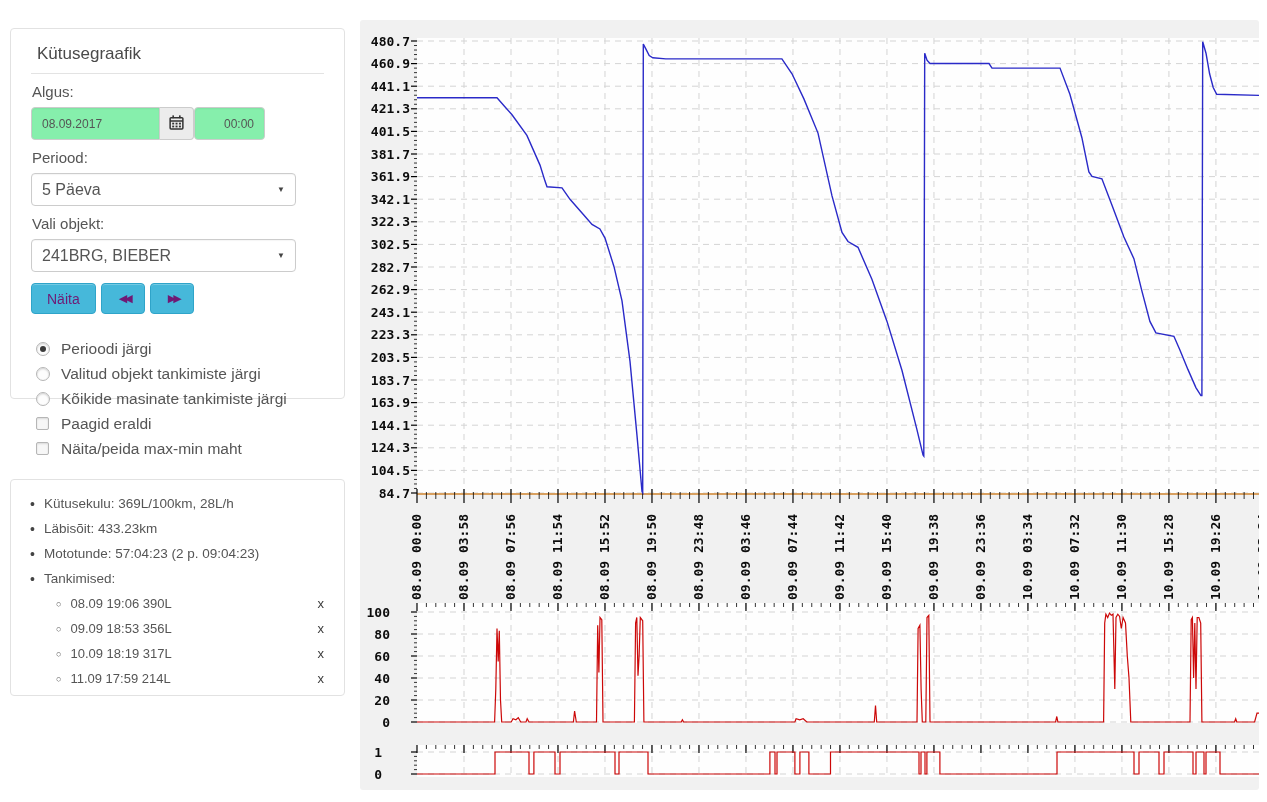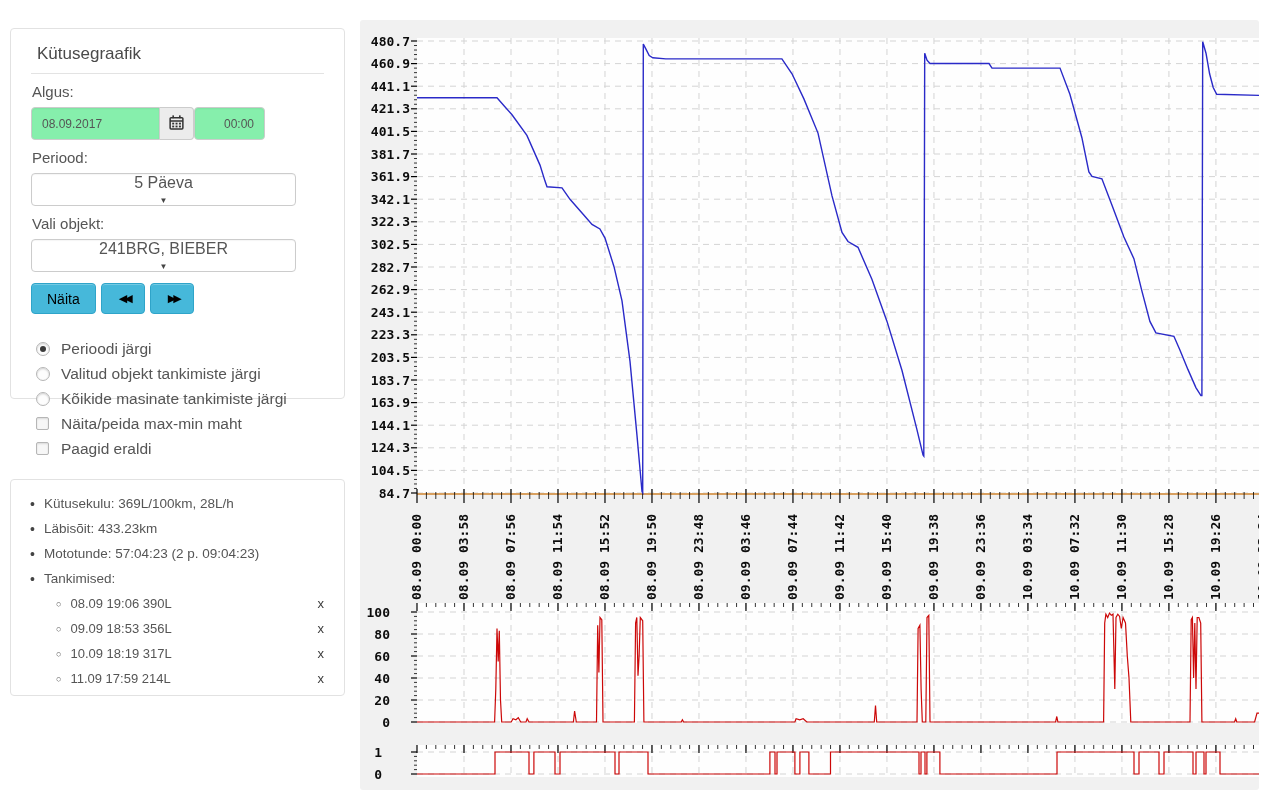--- a/index.html
+++ b/index.html
@@ -11,24 +11,24 @@
   .form-label{font-size:15px;color:#555;margin:9px 0 7px 1px;}
   .input-row{display:flex;align-items:stretch;}
   .txt{box-sizing:border-box;height:33px;border:1px solid #ccc;border-radius:4px;font-size:12px;color:#555;
        padding:0 10px;font-family:"Liberation Sans",sans-serif;background:#86efac;box-shadow:inset 0 1px 2px rgba(0,0,0,.06);}
   #date-input{width:129px;border-radius:4px 0 0 4px;}
   #cal-btn{box-sizing:border-box;width:34px;height:33px;border:1px solid #ccc;border-left:none;border-radius:0 4px 4px 0;
        background:#ececec;display:flex;align-items:center;justify-content:center;cursor:pointer;padding:0;}
   #time-input{width:71px;margin-left:0;text-align:right;}
   .selectbox{box-sizing:border-box;width:265px;height:33px;border:1px solid #ccc;border-radius:4px;background:#fff;
        display:flex;align-items:center;justify-content:space-between;padding:0 10px;font-size:16px;color:#555;cursor:pointer;
-       box-shadow:inset 0 1px 1px rgba(0,0,0,.04);flex-direction:column;}
+       box-shadow:inset 0 1px 1px rgba(0,0,0,.04);}
   .caret{font-size:8px;color:#444;}
   .btn-row{display:flex;gap:5px;margin-top:11px;}
-  .btn{box-sizing:border-box;height:31px;background:#46b8da;border:1px solid #2fa4c9;border-radius:4px;color:#000000;
+  .btn{box-sizing:border-box;height:31px;background:#46b8da;border:1px solid #2fa4c9;border-radius:4px;color:#701a75;
        font-size:14px;display:flex;align-items:center;justify-content:center;cursor:pointer;
        box-shadow:inset 0 1px 0 rgba(255,255,255,.25);}
   #naita-btn{padding:0 15px;}
   .arrow-btn{width:44px;font-size:11px;letter-spacing:-3px;padding-right:3px;}
   .opts{margin-top:22px;}
   .opt{display:flex;align-items:center;height:25px;color:#555;font-size:15.5px;}
   .radio{box-sizing:border-box;width:14px;height:14px;border-radius:50%;border:1px solid #b6b6b6;background:#fdfdfd;
        margin:0 11px 0 5px;box-shadow:inset 0 1px 2px rgba(0,0,0,.18);position:relative;flex:none;}
   .radio.on::after{content:"";position:absolute;left:3px;top:3px;width:6px;height:6px;border-radius:50%;background:#3b3b3b;}
   .chk{box-sizing:border-box;width:13px;height:13px;border:1px solid #b6b6b6;border-radius:2px;background:#f7f7f7;
@@ -96,25 +96,25 @@
     <div class="opt">
       <span class="radio"></span>
       <span>Valitud objekt tankimiste järgi</span>
     </div>
     <div class="opt">
       <span class="radio"></span>
       <span>Kõikide masinate tankimiste järgi</span>
     </div>
     <div class="opt">
       <span class="chk"></span>
-      <span>Näita/peida max-min maht</span>
+      <span>Paagid eraldi</span>
     </div>
     <div class="opt">
       <span class="chk"></span>
-      <span>Paagid eraldi</span>
+      <span>Näita/peida max-min maht</span>
     </div>
   </div>
 </div>
 
 <div class="panel" id="panel-stats">
   <div class="stat-row">
     <span class="bullet">•</span>
     <span>Kütusekulu: 369L/100km, 28L/h</span>
   </div>
   <div class="stat-row">

